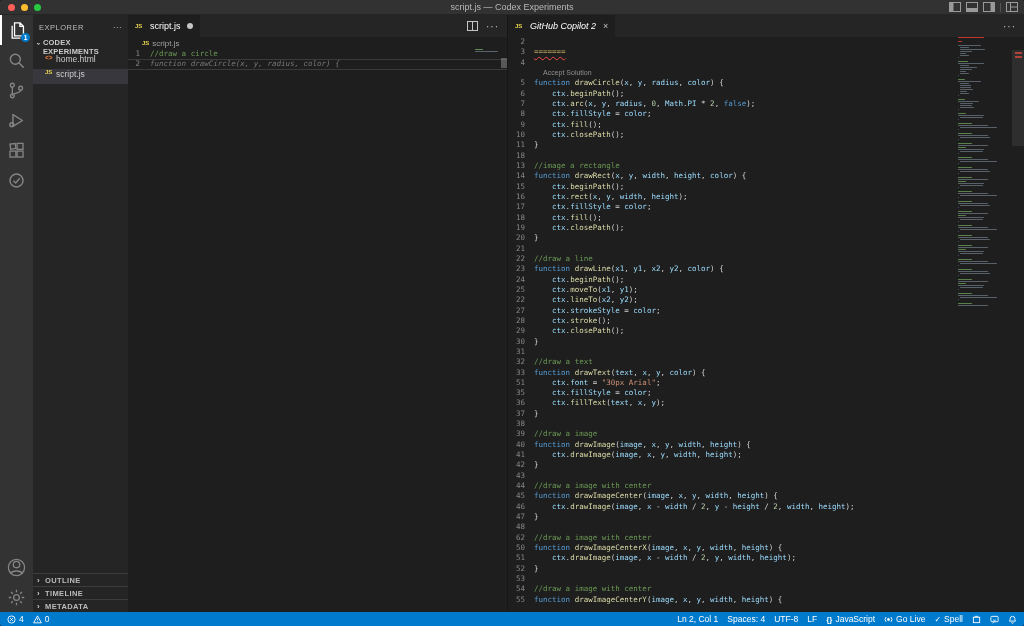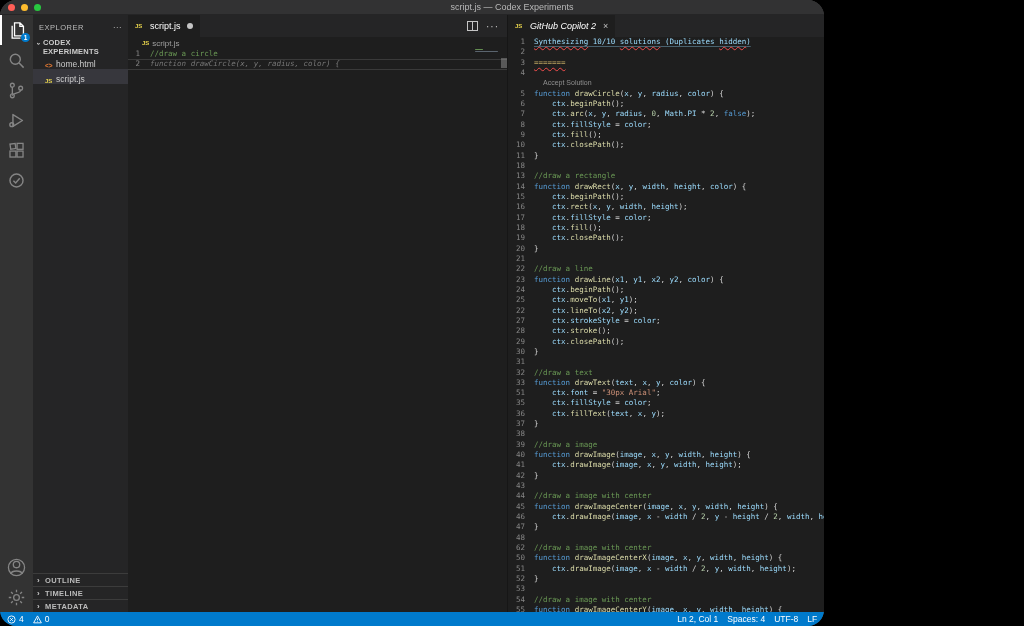--- a/index.html
+++ b/index.html
@@ -1,18 +1,18 @@
 <!DOCTYPE html>
 <html><head>
 <meta charset="utf-8">
 <style>
   html,body{margin:0;padding:0;background:#000;}
   *{box-sizing:border-box;}
-  .window{position:relative;width:824px;height:626px;background:#404040;overflow:hidden;
-          font-family:"Liberation Sans","DejaVu Sans",sans-serif;border-radius:16px;}
+  .window{position:relative;width:1024px;height:626px;background:#404040;overflow:hidden;
+          font-family:"Liberation Sans","DejaVu Sans",sans-serif;border-radius:2px;}
   
   .titlebar{position:absolute;left:0;top:0;width:1024px;height:15px;background:#323233;
             display:flex;align-items:center;border-bottom:1px solid #252526;}
   .traffic{display:flex;gap:6px;margin-left:8px;}
   .tl{width:7px;height:7px;border-radius:50%;}
   .tl.red{background:#ff5f57;}.tl.yellow{background:#febc2e;}.tl.green{background:#28c840;}
   .win-title{position:absolute;left:0;right:0;text-align:center;font-size:9px;color:#b8b8b8;pointer-events:none;}
   .layout-icons{position:absolute;right:6px;top:2px;display:flex;align-items:center;gap:5px;}
   .layout-icons svg{display:block;}
   .ti-sep{width:1px;height:9px;background:#555;}
@@ -26,21 +26,21 @@
   .ab-badge{position:absolute;right:3px;bottom:3px;min-width:9px;height:9px;border-radius:50%;
             background:#007acc;color:#fff;font-size:6.5px;line-height:9px;text-align:center;font-weight:bold;}
   .ab-bottom{position:absolute;bottom:0;left:0;width:33px;}
   
   .sidebar{width:95px;background:#252526;flex:none;position:relative;display:flex;flex-direction:column;font-size:9px;color:#cccccc;}
   .sb-header{height:24px;display:flex;align-items:center;padding:0 6px;color:#bbbbbb;font-size:7.5px;letter-spacing:.5px;}
   .sb-header .dots{margin-left:auto;color:#c5c5c5;cursor:pointer;}
   .sb-ws{height:15px;display:flex;align-items:center;font-weight:bold;font-size:7.5px;letter-spacing:.2px;color:#cccccc;cursor:pointer;padding-left:2px;}
   .chev{display:inline-block;width:8px;color:#cccccc;font-size:8px;}
   .chev.down{transform:rotate(90deg);}
-  .sb-file{height:15px;display:flex;align-items:flex-end;padding-left:12px;cursor:pointer;font-size:8.5px;color:#cccccc;}
+  .sb-file{height:15px;display:flex;align-items:flex-start;padding-left:12px;cursor:pointer;font-size:8.5px;color:#cccccc;}
   .sb-file.selected{background:#37373d;}
   .ficon{width:11px;font-weight:bold;flex:none;}
   .ficon.html{color:#e37933;font-size:6.5px;}
   .ficon.js{color:#e8d44d;font-size:6px;}
   .sb-fill{flex:1;}
   .sb-section{height:13px;border-top:1px solid #3c3c3c;display:flex;align-items:center;
               font-weight:bold;font-size:7.5px;letter-spacing:.4px;color:#bbbbbb;padding-left:4px;cursor:pointer;}
   
   .editors{flex:1;display:flex;position:relative;}
   .group{position:relative;background:#1e1e1e;}
@@ -278,34 +278,33 @@
           <div class="tab preview">
             <span class="ficon js">JS</span>
             <span class="tab-label">GitHub Copilot 2</span>
             <span class="close">×</span>
           </div>
           <div class="tab-actions">
             <span class="dots">···</span>
           </div>
         </div>
         <div class="code" id="right-code">
-            <div class="row"><span class="ln">1</span><span class="status-line"><span class="sq">Synthesizing</span> 10/10 <span class="sq">solutions</span> (Duplicates <span class="sq">hidden</span>)</span></div>
             <div class="row"><span class="ln">2</span></div>
             <div class="row"><span class="ln">3</span><span class="sq sep">=======</span></div>
             <div class="row"><span class="ln">4</span></div>
             <div class="codelens">Accept Solution</div>
             <div class="row"><span class="ln">5</span><span class="k">function</span> <span class="f">drawCircle</span><span class="p">(</span><span class="v">x</span><span class="p">,</span> <span class="v">y</span><span class="p">,</span> <span class="v">radius</span><span class="p">,</span> <span class="v">color</span><span class="p">)</span> <span class="p">{</span></div>
             <div class="row"><span class="ln">6</span>    <span class="v">ctx</span><span class="p">.</span><span class="f">beginPath</span><span class="p">(</span><span class="p">)</span><span class="p">;</span></div>
             <div class="row"><span class="ln">7</span>    <span class="v">ctx</span><span class="p">.</span><span class="f">arc</span><span class="p">(</span><span class="v">x</span><span class="p">,</span> <span class="v">y</span><span class="p">,</span> <span class="v">radius</span><span class="p">,</span> <span class="n">0</span><span class="p">,</span> <span class="v">Math</span><span class="p">.</span><span class="v">PI</span> <span class="p">*</span> <span class="n">2</span><span class="p">,</span> <span class="k">false</span><span class="p">)</span><span class="p">;</span></div>
             <div class="row"><span class="ln">8</span>    <span class="v">ctx</span><span class="p">.</span><span class="v">fillStyle</span> <span class="p">=</span> <span class="v">color</span><span class="p">;</span></div>
             <div class="row"><span class="ln">9</span>    <span class="v">ctx</span><span class="p">.</span><span class="f">fill</span><span class="p">(</span><span class="p">)</span><span class="p">;</span></div>
             <div class="row"><span class="ln">10</span>    <span class="v">ctx</span><span class="p">.</span><span class="f">closePath</span><span class="p">(</span><span class="p">)</span><span class="p">;</span></div>
             <div class="row"><span class="ln">11</span><span class="p">}</span></div>
             <div class="row"><span class="ln">18</span></div>
-            <div class="row"><span class="ln">13</span><span class="c">//draw a rectangle</span></div>
+            <div class="row"><span class="ln">13</span><span class="c">//image a rectangle</span></div>
             <div class="row"><span class="ln">14</span><span class="k">function</span> <span class="f">drawRect</span><span class="p">(</span><span class="v">x</span><span class="p">,</span> <span class="v">y</span><span class="p">,</span> <span class="v">width</span><span class="p">,</span> <span class="v">height</span><span class="p">,</span> <span class="v">color</span><span class="p">)</span> <span class="p">{</span></div>
             <div class="row"><span class="ln">15</span>    <span class="v">ctx</span><span class="p">.</span><span class="f">beginPath</span><span class="p">(</span><span class="p">)</span><span class="p">;</span></div>
             <div class="row"><span class="ln">16</span>    <span class="v">ctx</span><span class="p">.</span><span class="f">rect</span><span class="p">(</span><span class="v">x</span><span class="p">,</span> <span class="v">y</span><span class="p">,</span> <span class="v">width</span><span class="p">,</span> <span class="v">height</span><span class="p">)</span><span class="p">;</span></div>
             <div class="row"><span class="ln">17</span>    <span class="v">ctx</span><span class="p">.</span><span class="v">fillStyle</span> <span class="p">=</span> <span class="v">color</span><span class="p">;</span></div>
             <div class="row"><span class="ln">18</span>    <span class="v">ctx</span><span class="p">.</span><span class="f">fill</span><span class="p">(</span><span class="p">)</span><span class="p">;</span></div>
             <div class="row"><span class="ln">19</span>    <span class="v">ctx</span><span class="p">.</span><span class="f">closePath</span><span class="p">(</span><span class="p">)</span><span class="p">;</span></div>
             <div class="row"><span class="ln">20</span><span class="p">}</span></div>
             <div class="row"><span class="ln">21</span></div>
             <div class="row"><span class="ln">22</span><span class="c">//draw a line</span></div>
             <div class="row"><span class="ln">23</span><span class="k">function</span> <span class="f">drawLine</span><span class="p">(</span><span class="v">x1</span><span class="p">,</span> <span class="v">y1</span><span class="p">,</span> <span class="v">x2</span><span class="p">,</span> <span class="v">y2</span><span class="p">,</span> <span class="v">color</span><span class="p">)</span> <span class="p">{</span></div>

